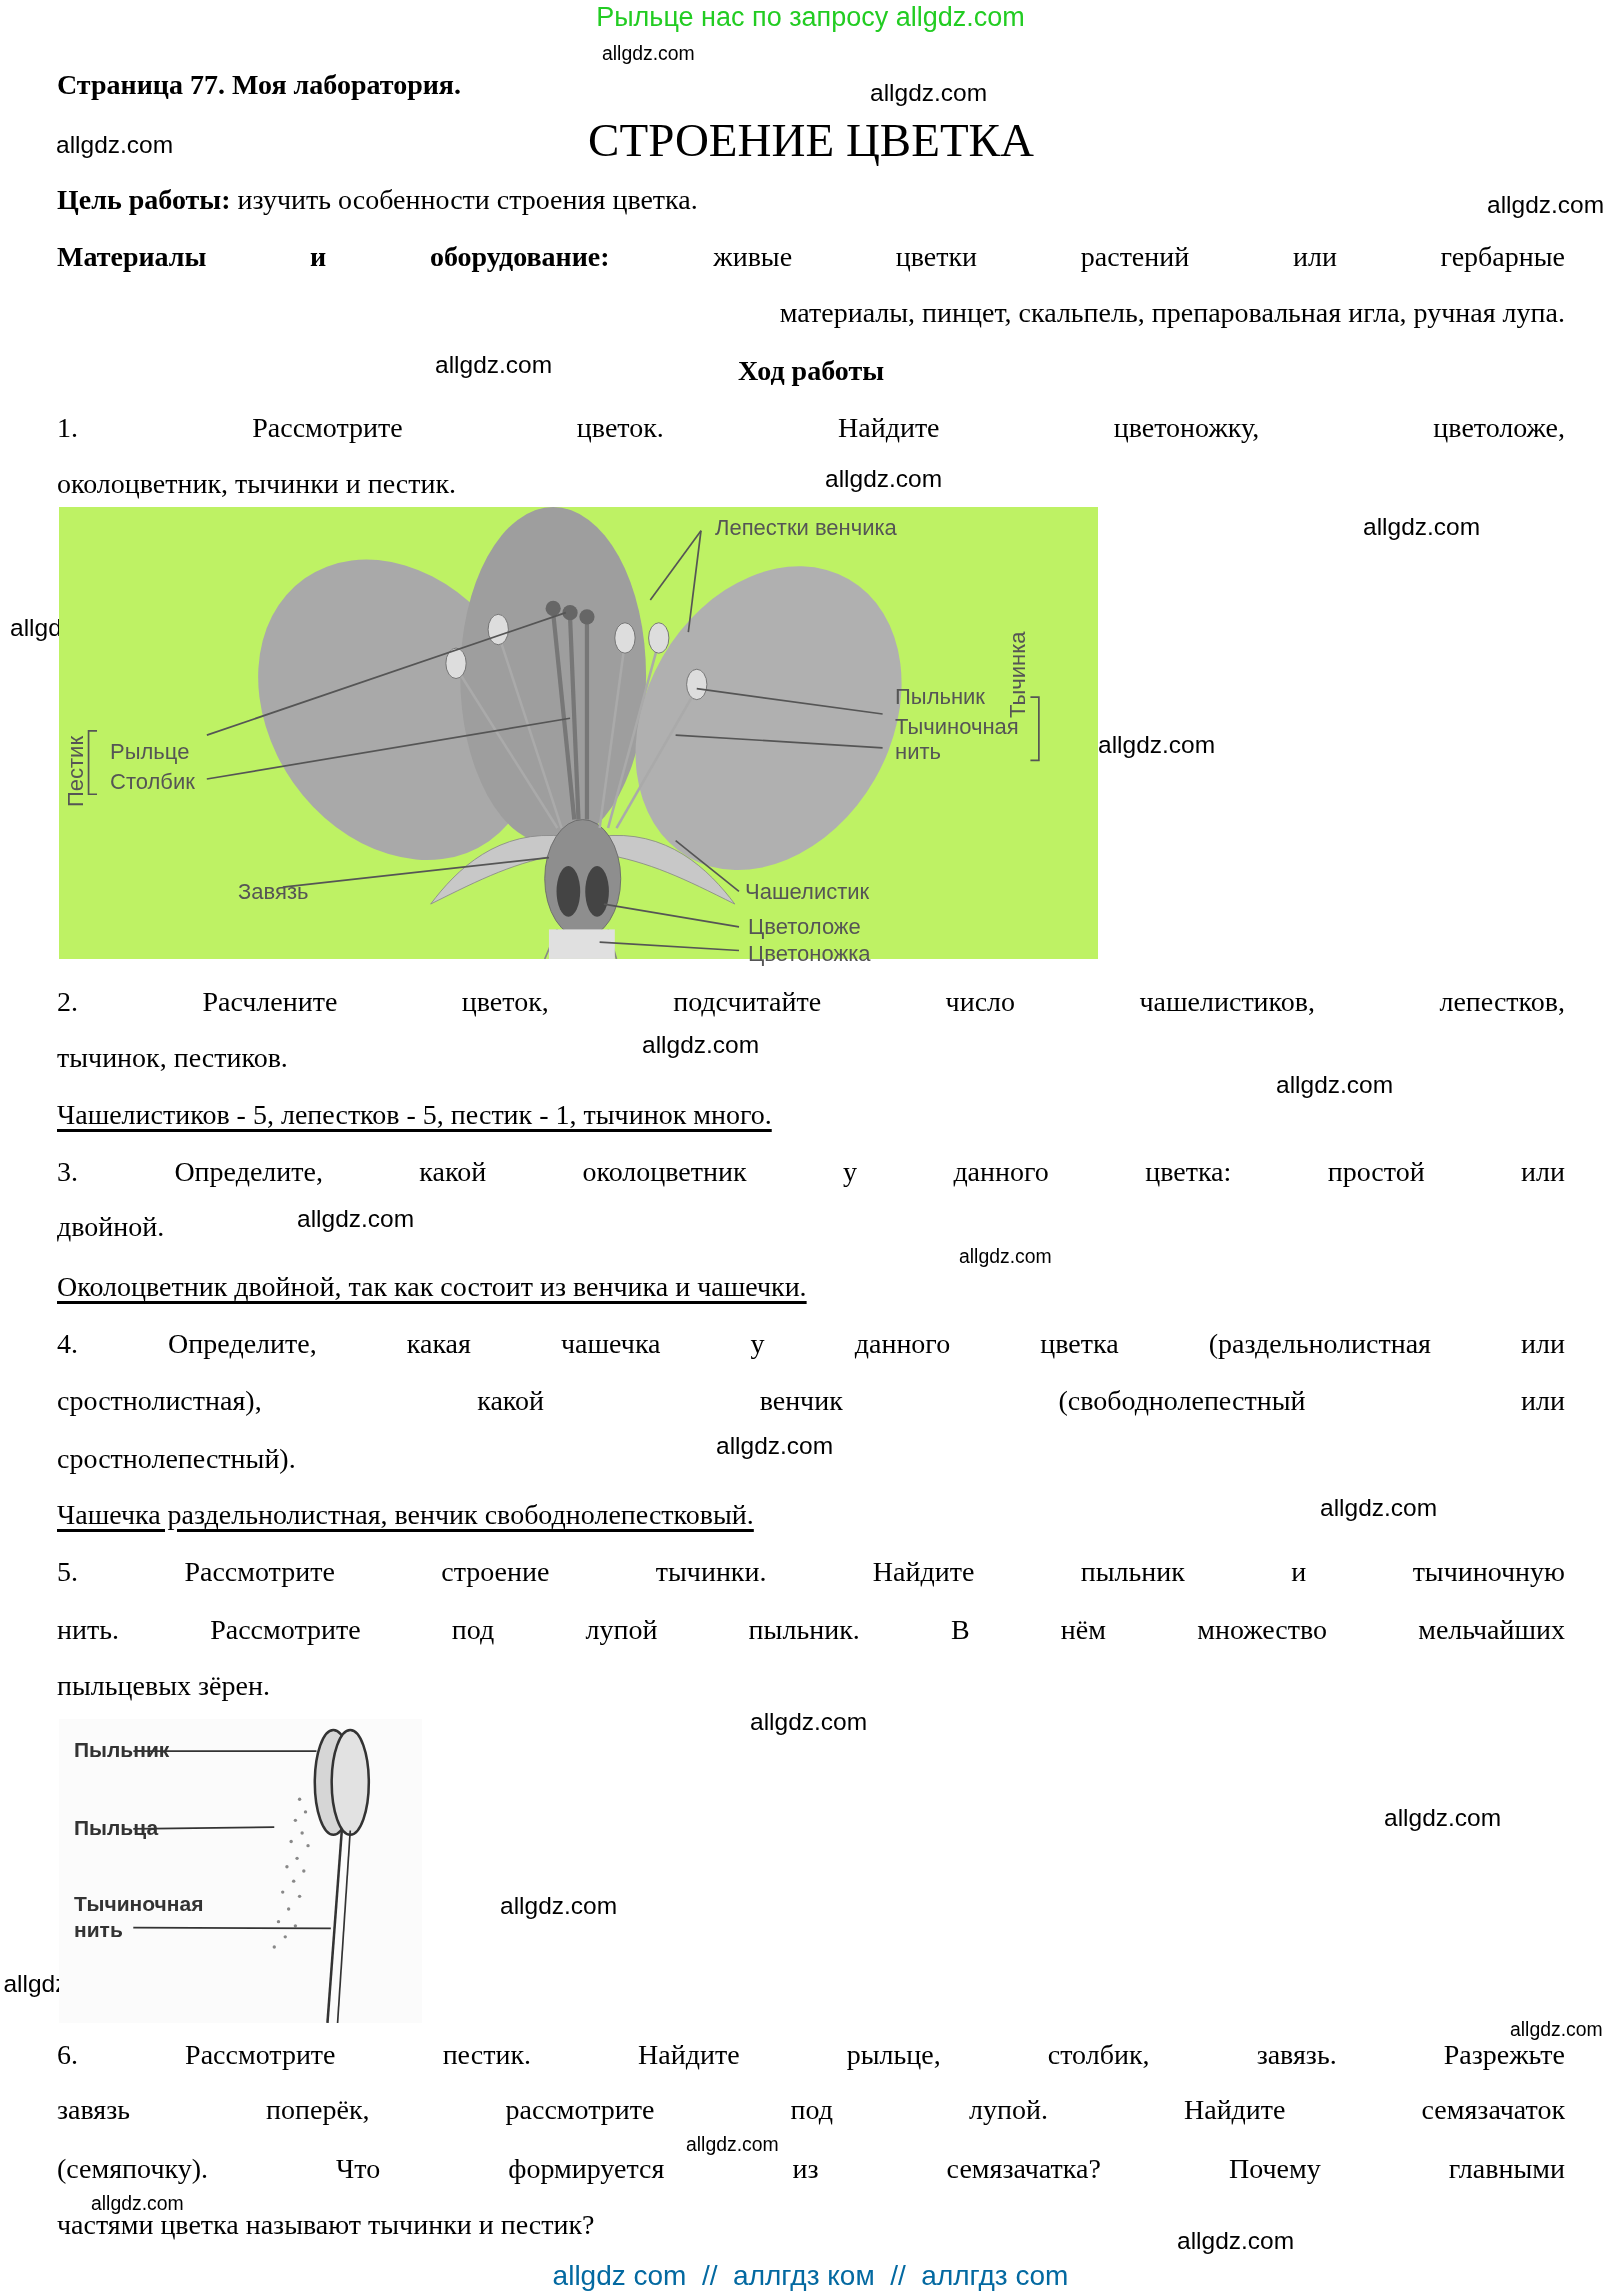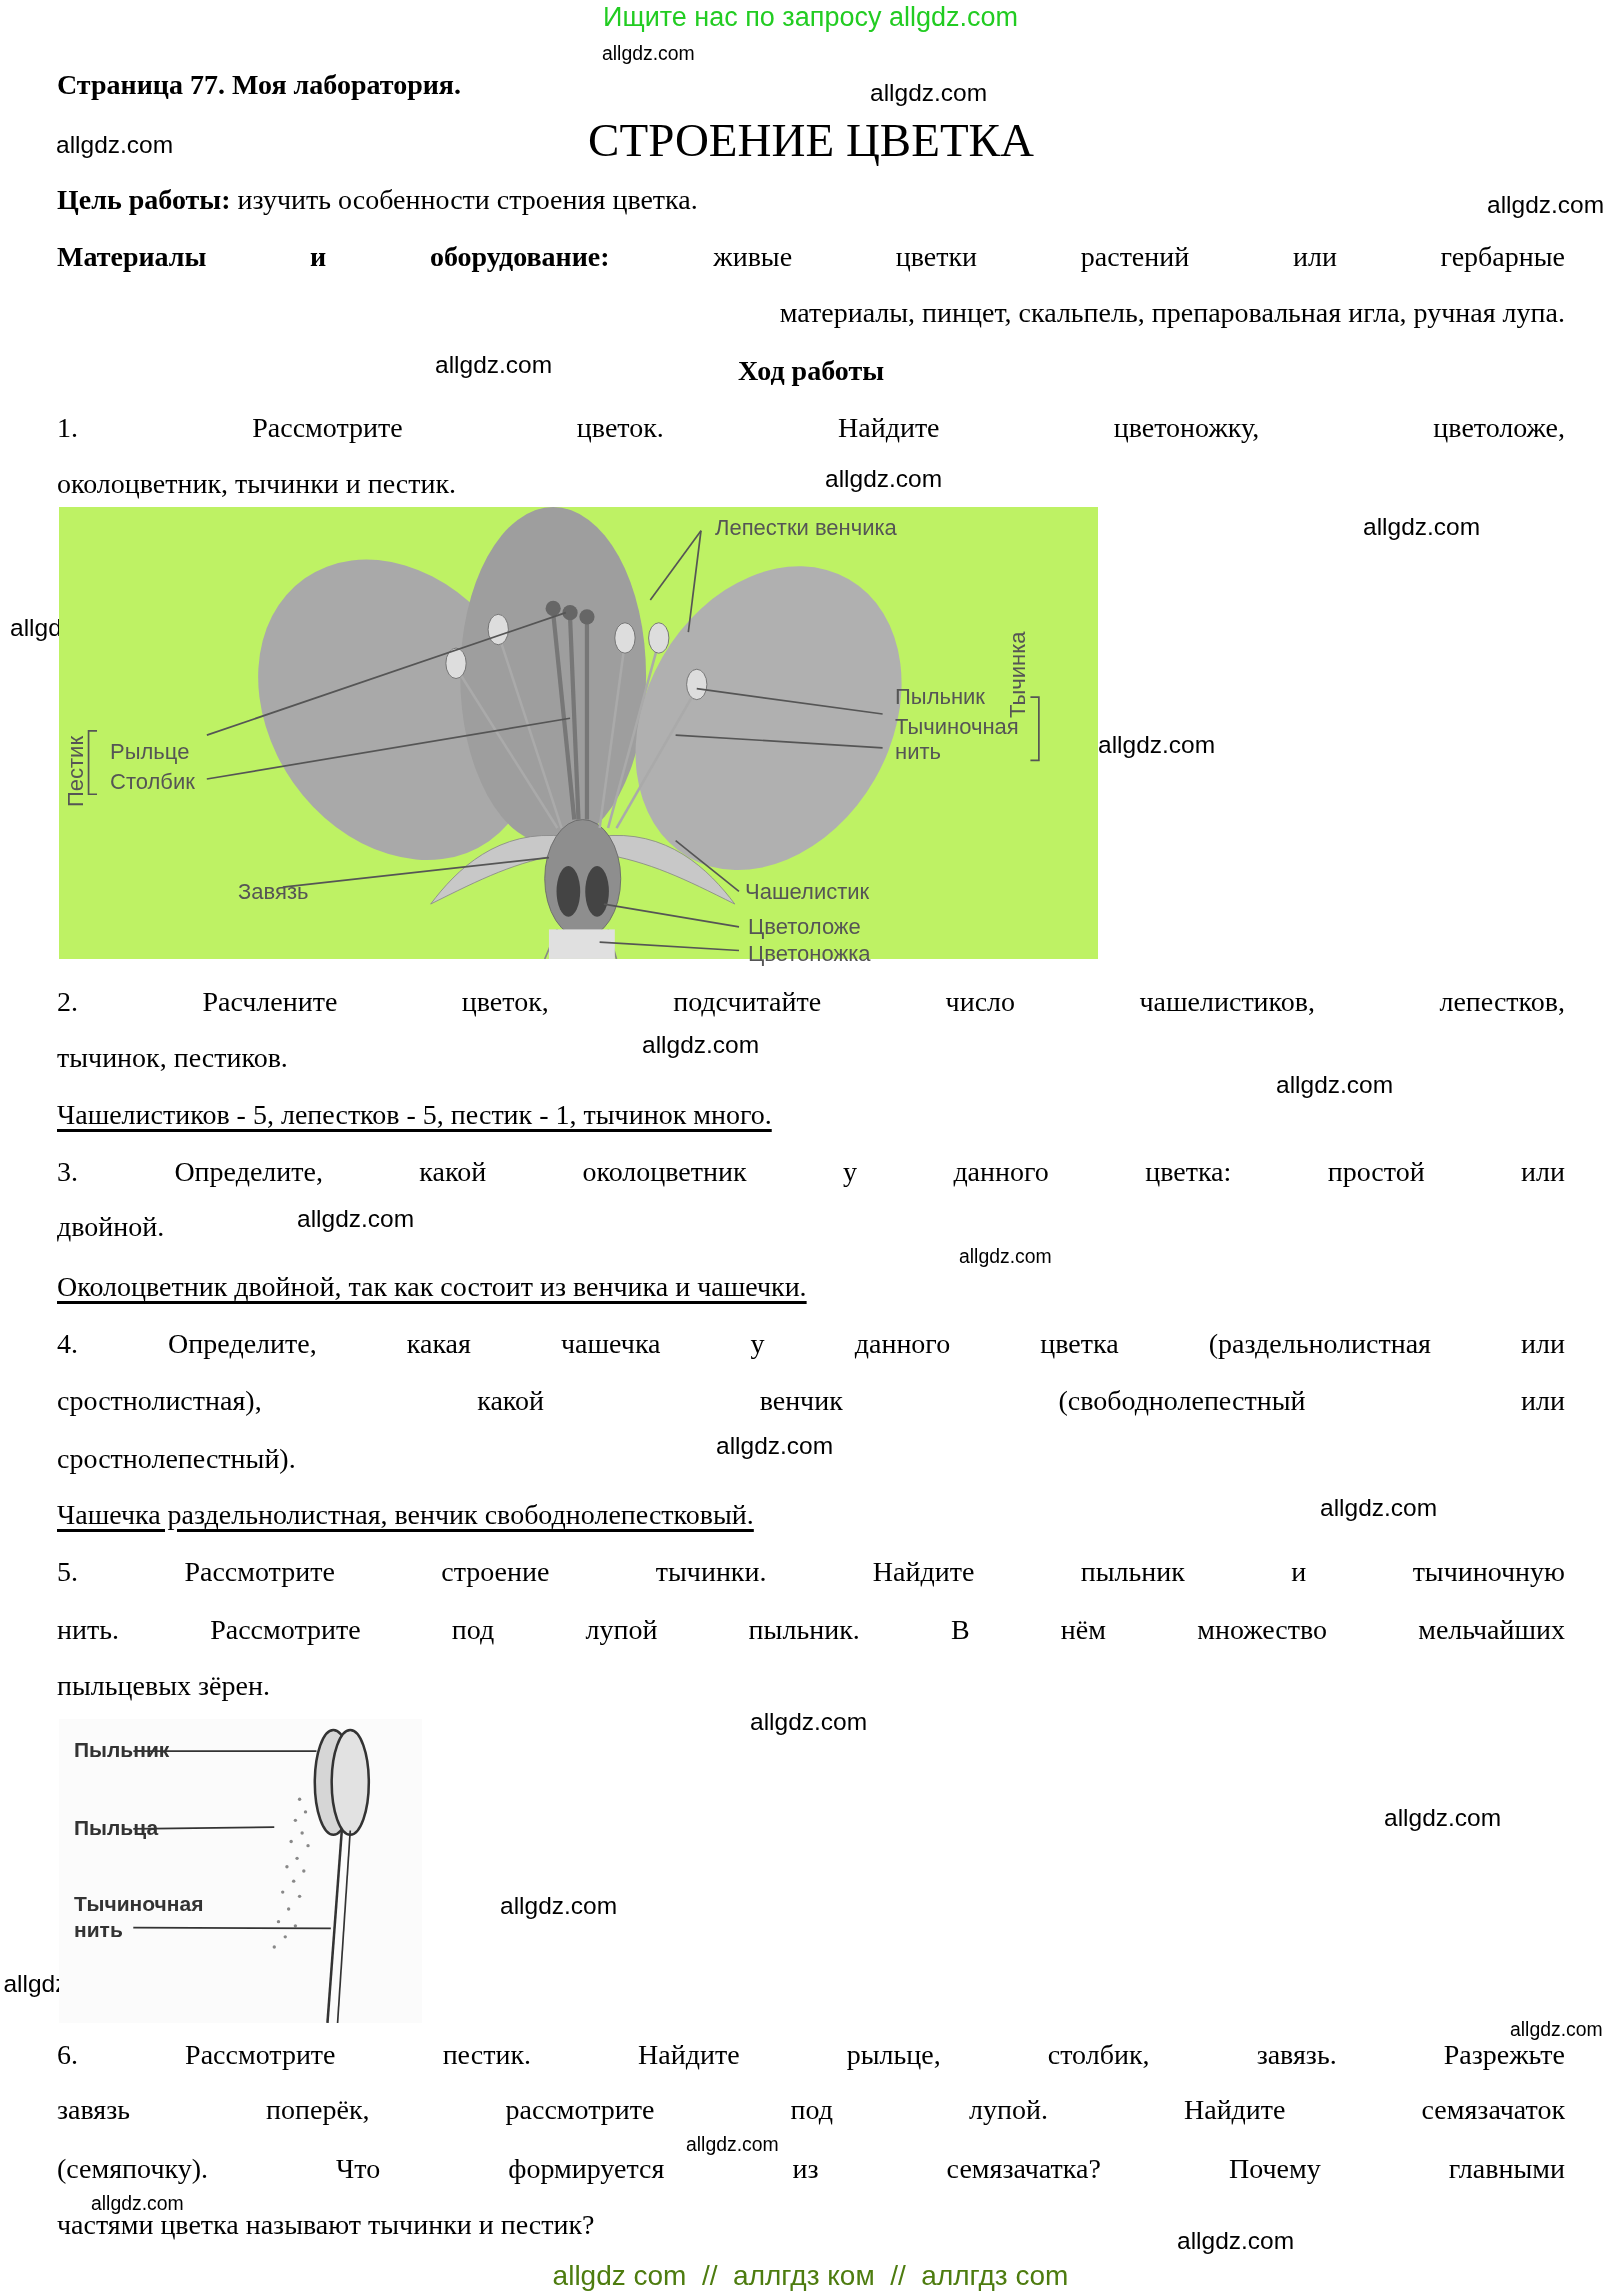--- a/index.html
+++ b/index.html
@@ -15,21 +15,21 @@
   .top-ad { font-family:"Liberation Sans", sans-serif; font-size:27px; }
   .bottom-ad { font-family:"Liberation Sans", sans-serif; font-size:28px; }
   .center { text-align:center; }
   .fig-label { font-family:"Liberation Sans", "DejaVu Sans", sans-serif; color:#555; font-size:22px; position:absolute; white-space:nowrap; }
   .fig-label-dark { color:#333; font-weight:bold; font-size:21px; }
   svg { position:absolute; }
 </style>
 </head>
 <body>
 
-<div class="abs top-ad" style="left:0; width:1621px; top:1.7px; text-align:center; color:#22cc22;">Ищите нас по запросу allgdz.com</div>
+<div class="abs top-ad" style="left:0; width:1621px; top:1.7px; text-align:center; color:#22cc22;">Рыльце нас по запросу allgdz.com</div>
 
 <div class="abs wm wm-s" style="left:602px; top:42px;">allgdz.com</div>
 <div class="abs wm" style="left:870px; top:79px;">allgdz.com</div>
 <div class="abs wm" style="left:56px; top:131px;">allgdz.com</div>
 <div class="abs wm" style="left:1487px; top:191px;">allgdz.com</div>
 <div class="abs wm" style="left:435px; top:351px;">allgdz.com</div>
 <div class="abs wm" style="left:825px; top:465px;">allgdz.com</div>
 <div class="abs wm" style="left:1363px; top:513px;">allgdz.com</div>
 <div class="abs wm" style="left:10px; top:614px;">allgdz.com</div>
 <div class="abs wm" style="left:1098px; top:731px;">allgdz.com</div>
@@ -180,14 +180,14 @@
   <div class="fig-label fig-label-dark" style="left:15px; top:97px;">Пыльца</div>
   <div class="fig-label fig-label-dark" style="left:15px; top:173px;">Тычиночная</div>
   <div class="fig-label fig-label-dark" style="left:15px; top:199px;">нить</div>
 </div>
 
 <div class="line serif just" style="top:2029px;">6. Рассмотрите пестик. Найдите рыльце, столбик, завязь. Разрежьте</div>
 <div class="line serif just" style="top:2084px;">завязь поперёк, рассмотрите под лупой. Найдите семязачаток</div>
 <div class="line serif just" style="top:2143px;">(семяпочку). Что формируется из семязачатка? Почему главными</div>
 <div class="line serif" style="top:2199px;">частями цветка называют тычинки и пестик?</div>
 
-<div class="abs bottom-ad" style="left:0; width:1621px; top:2260px; text-align:center; color:#4d7c0f; white-space:pre;">allgdz com  //  аллгдз ком  //  аллгдз com</div>
+<div class="abs bottom-ad" style="left:0; width:1621px; top:2260px; text-align:center; color:#0369a1; white-space:pre;">allgdz com  //  аллгдз ком  //  аллгдз com</div>
 
 
 </body></html>

